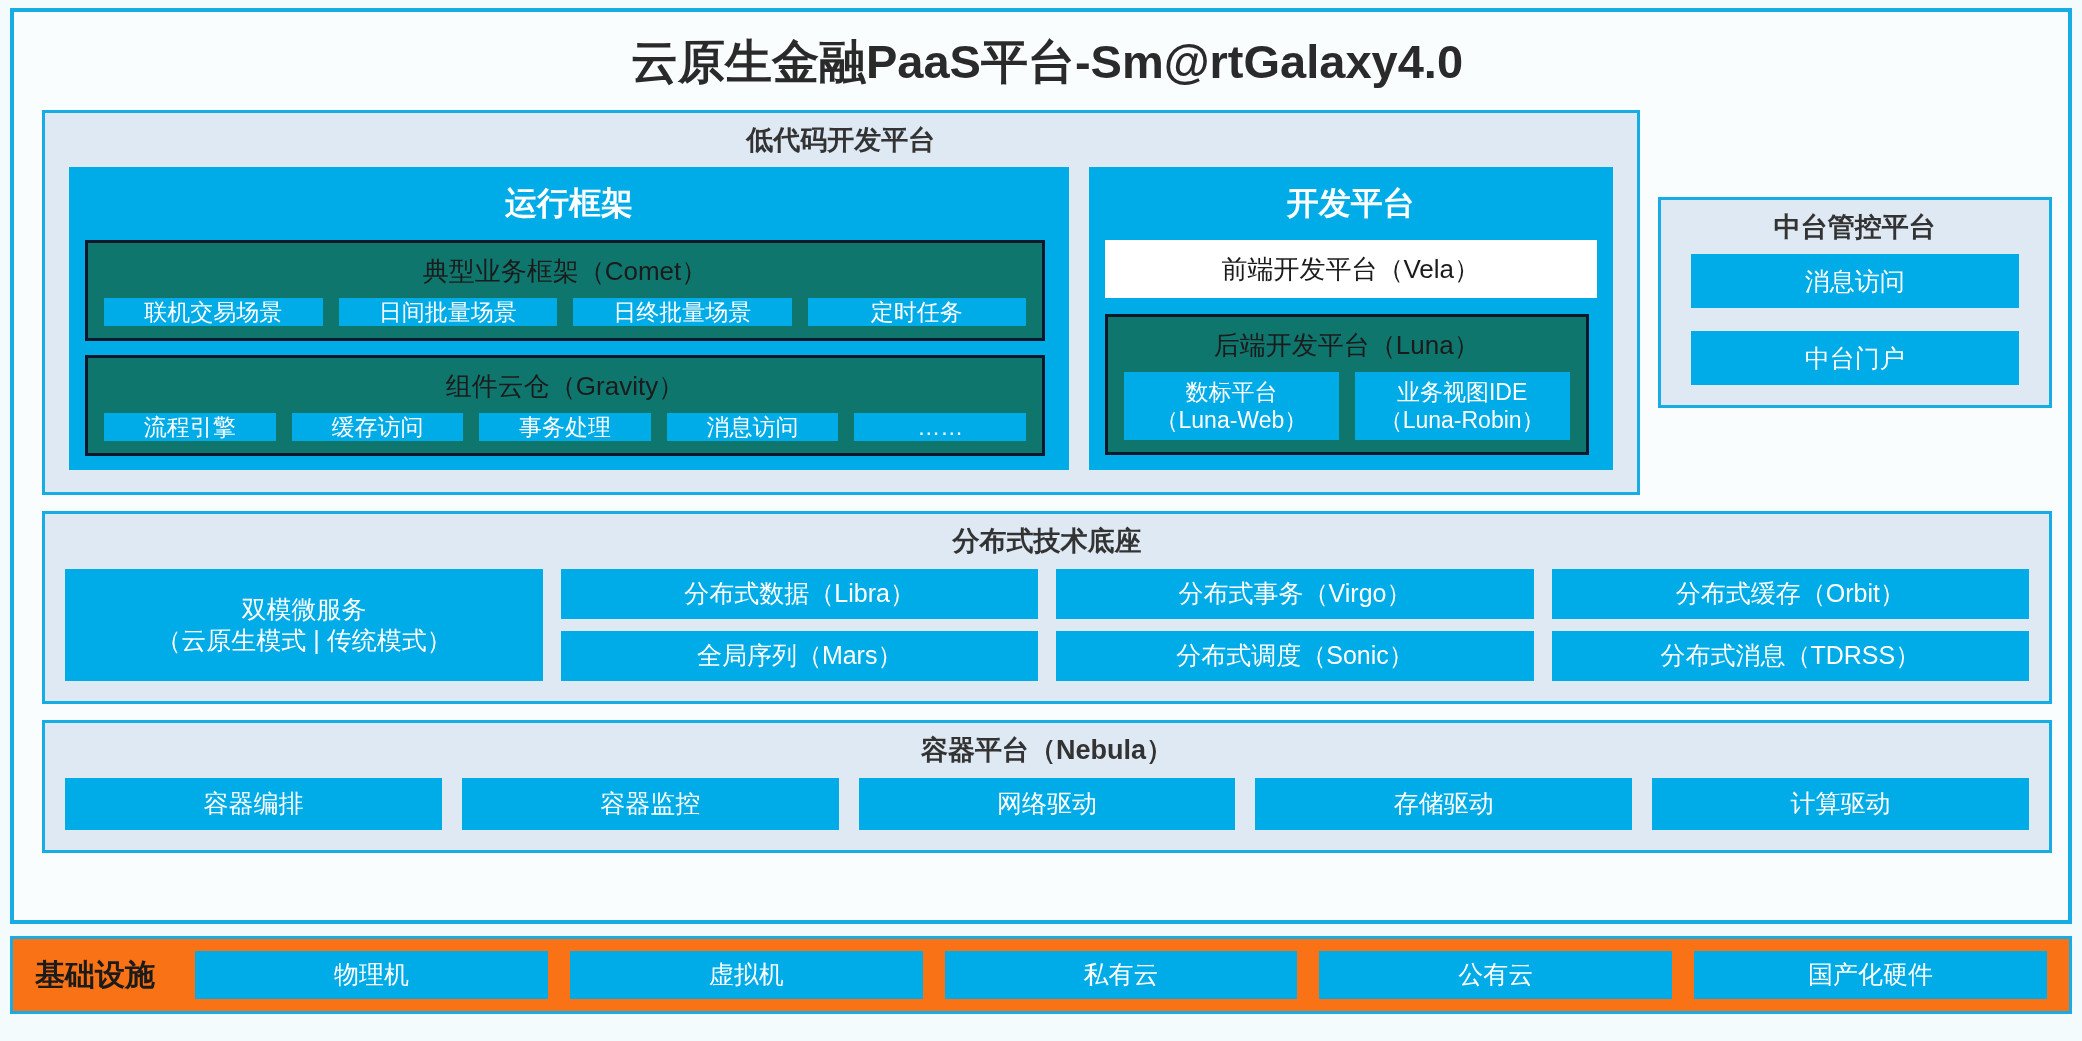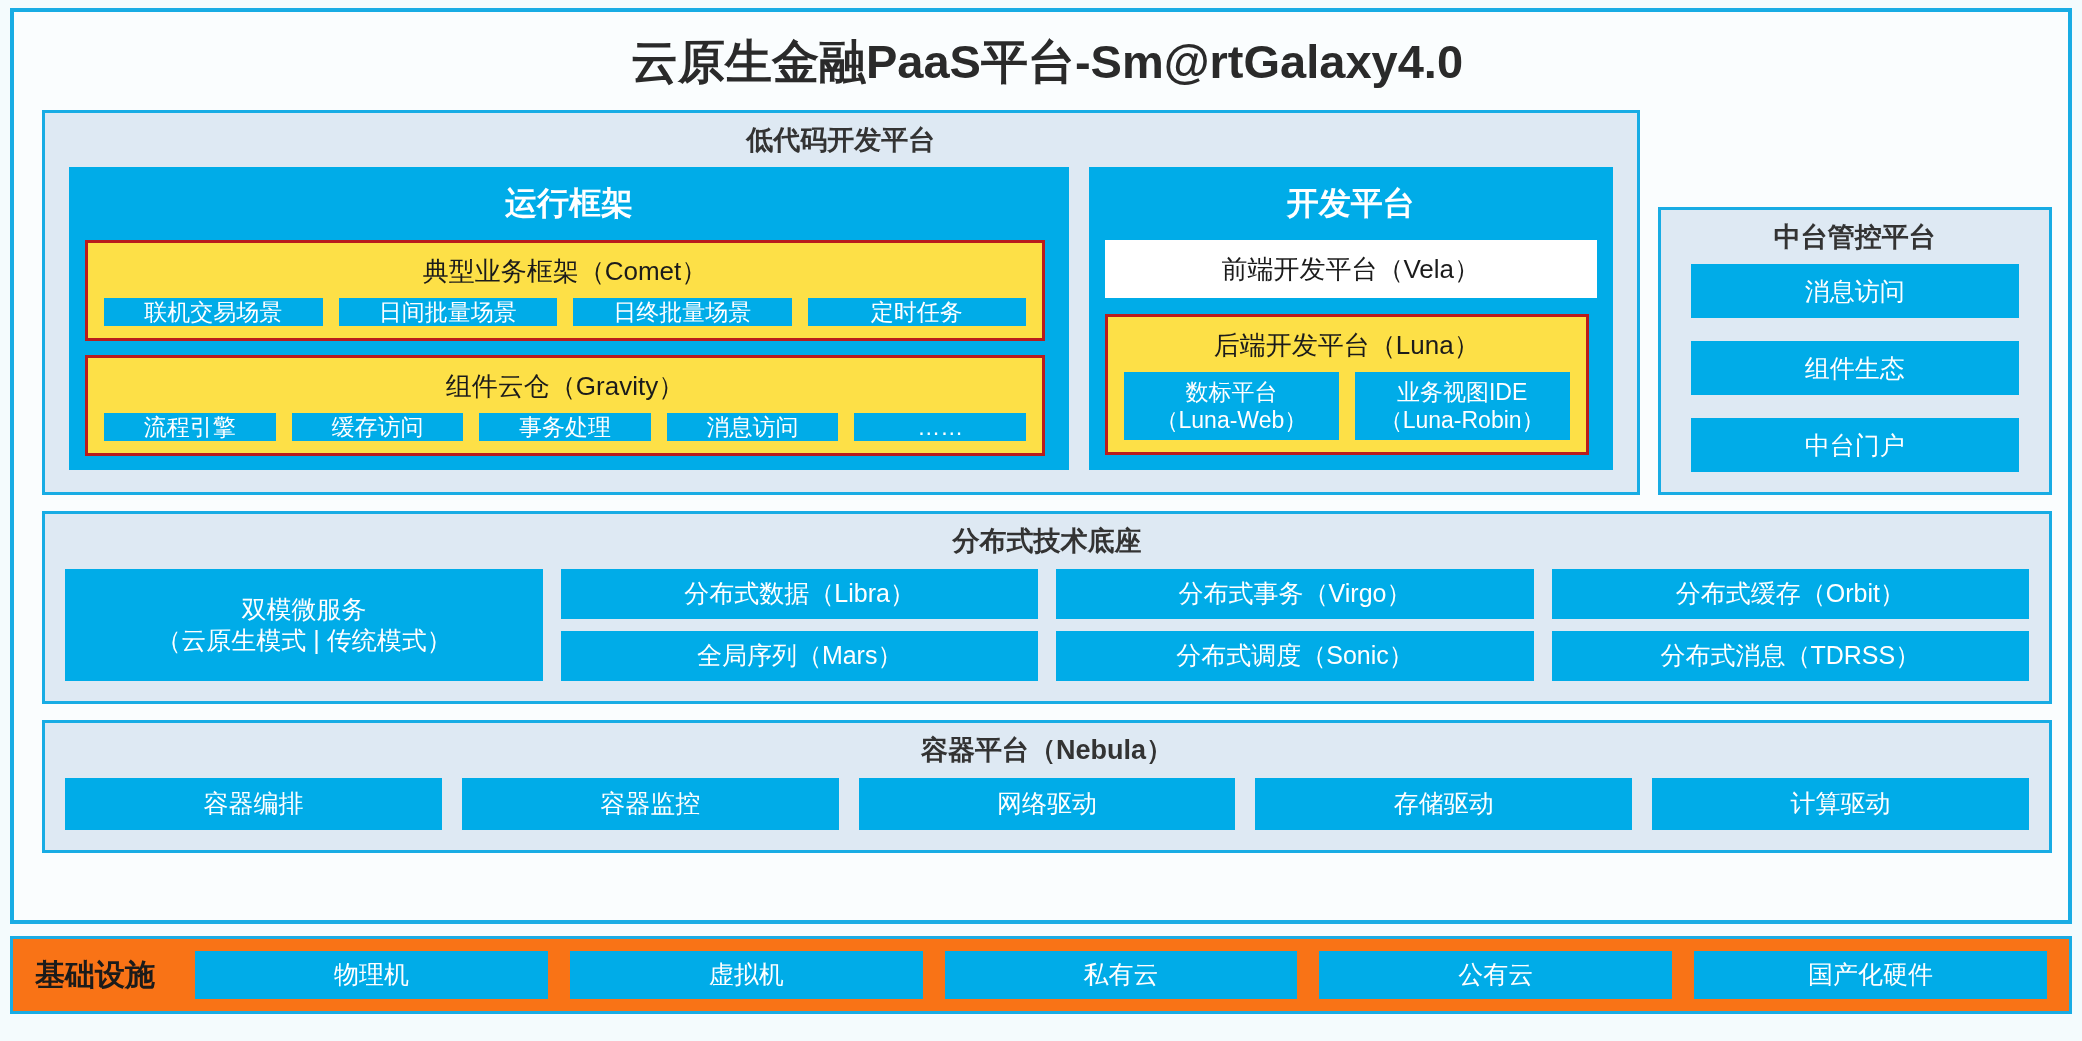--- a/index.html
+++ b/index.html
@@ -63,21 +63,21 @@
     text-align: center;
     font-size: 23px;
     line-height: 1.25;
     padding: 4px 6px;
   }
 
   
   .row1 {
     display: flex;
     gap: 18px;
-    align-items: flex-end;
+    align-items: center;
   }
 
   .lowcode { flex: 1 1 auto; width: 1620px; padding: 0 0 22px 0; }
 
   .lowcode-inner {
     display: flex;
     gap: 20px;
     padding: 0 24px;
     align-items: stretch;
   }
@@ -93,22 +93,22 @@
     font-size: 32px;
     font-weight: bold;
     padding: 15px 0 14px 0;
   }
 
   .runtime { width: 1000px; }
   .devplat { flex: 1 1 auto; }
 
   
   .whitecard {
-    background: #fde047;
-    border: 3px solid #b91c1c;
+    background: #0f766e;
+    border: 3px solid #0f172a;
     margin: 0 24px 14px 16px;
     padding: 8px 0 12px 0;
   }
   .whitecard:last-child { margin-bottom: 0; }
 
   .whitecard-title {
     text-align: center;
     font-size: 26px;
     color: #1b1b1b;
     padding: 3px 0 9px 0;
@@ -244,21 +244,20 @@
             </div>
           </div>
 
         </div>
       </div>
 
       <div class="panel midplat">
         <div class="panel-title">中台管控平台</div>
         <div class="stack">
           <div class="tile">消息访问</div>
-          <div class="tile">组件生态</div>
           <div class="tile">中台门户</div>
         </div>
       </div>
 
     </div>
 
     <div class="panel foundation">
       <div class="panel-title">分布式技术底座</div>
       <div class="foundation-body">
 

